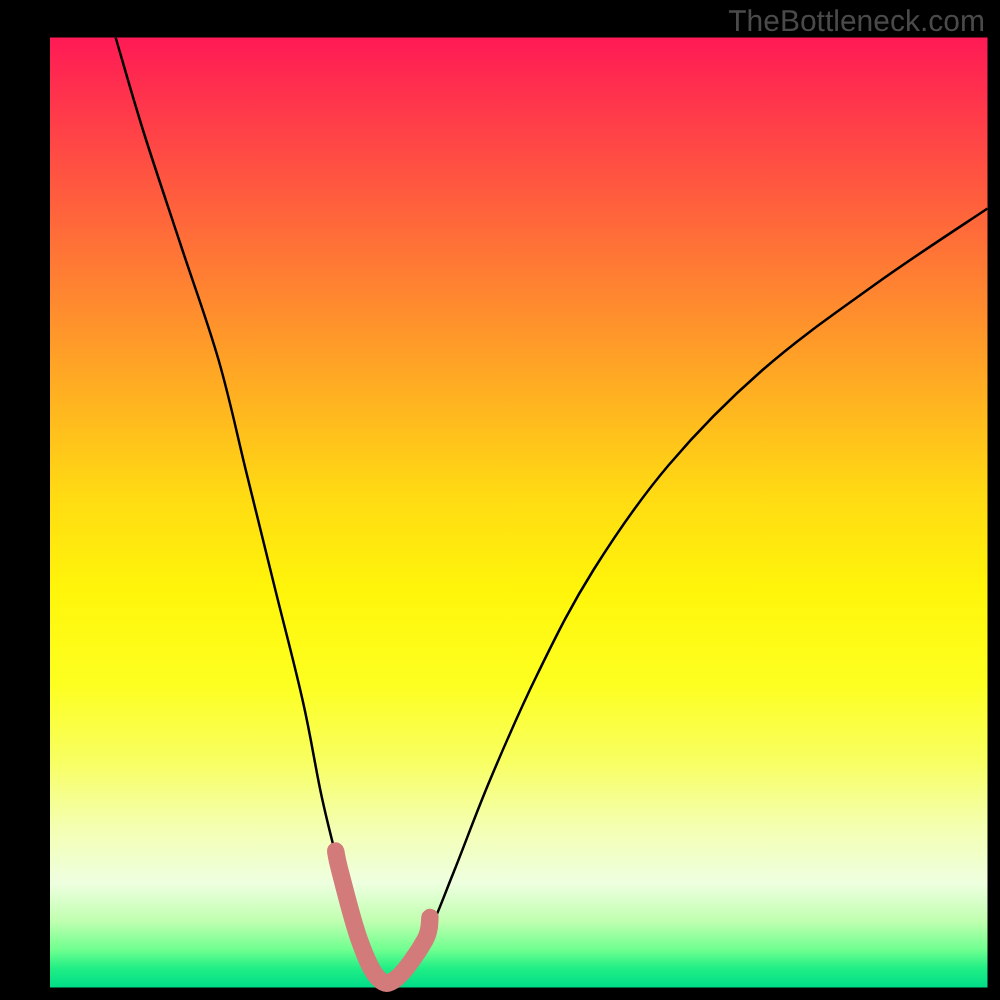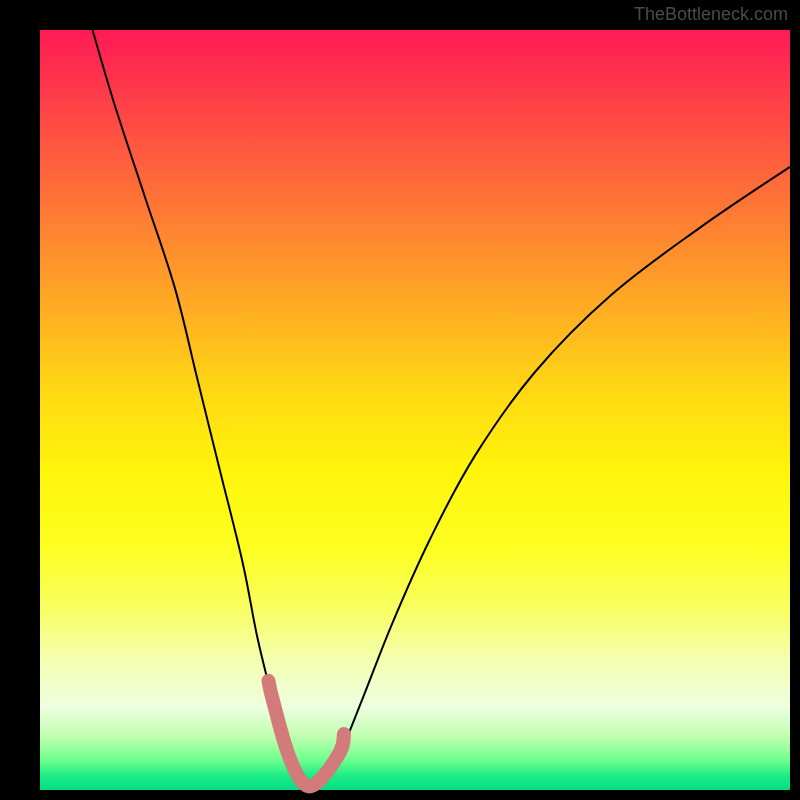--- a/index.html
+++ b/index.html
@@ -9,21 +9,21 @@
     background: #000;
     position: relative;
     overflow: hidden;
     font-family: Arial, Helvetica, sans-serif;
   }
   .watermark {
     position: absolute;
     top: 4px;
     right: 12px;
     color: #4a4a4a;
-    font-size: 18px;
+    font-size: 24px;
     font-weight: 500;
     z-index: 10;
   }
   .plot-area {
     position: absolute;
     left: 40px;
     top: 30px;
     width: 750px;
     height: 760px;
     background: linear-gradient(to bottom,

